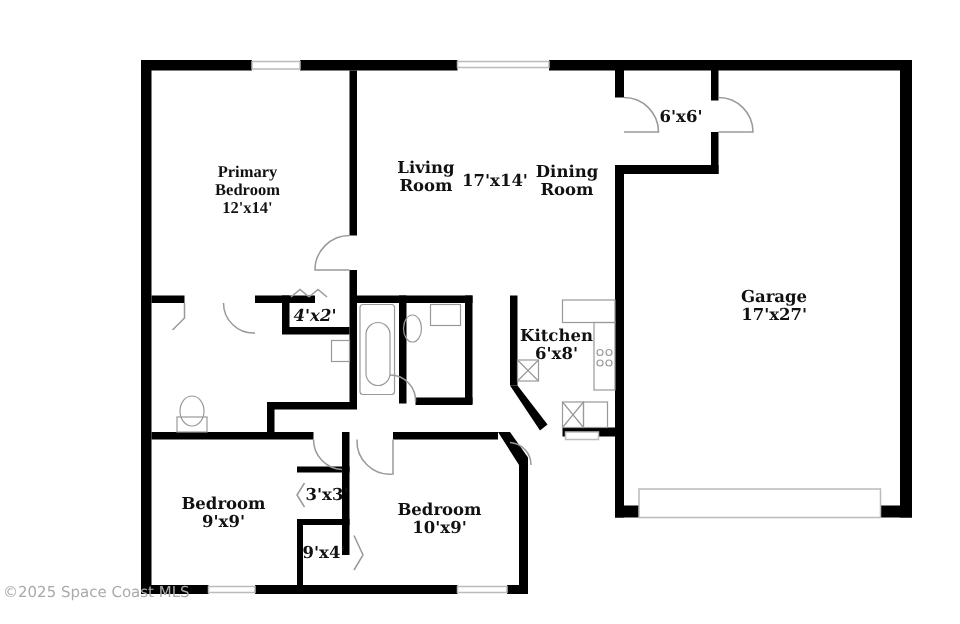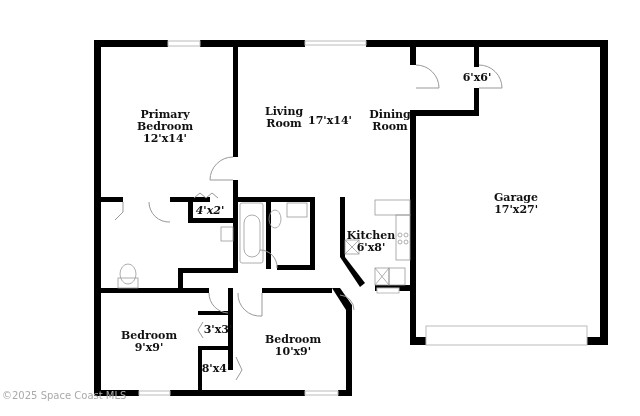--- a/index.html
+++ b/index.html
@@ -102,34 +102,34 @@
     <circle cx="400" cy="242" r="2"></circle>
       <circle cx="406" cy="242" r="2"></circle>
     <rect x="345" y="240" width="14" height="14"></rect>
     <path d="M345,240 L359,254 M359,240 L345,254"></path>
     <rect x="375" y="268" width="14" height="17"></rect>
     <path d="M375,268 L389,285 M389,268 L375,285"></path>
     <rect x="389" y="268" width="16" height="17"></rect>
   </g>
 </svg>
 
-<div class="lbl" style="left:165px;top:127px;white-space:pre;">Primary
+<div class="lbl" style="left:165px;top:127px;white-space:pre;font-family:Liberation Serif, serif;">Primary
 Bedroom
 12'x14'</div>
 <div class="lbl" style="left:284px;top:118px;white-space:pre;text-align:center;">Living
 Room</div>
 <div class="lbl" style="left:330px;top:121px;">17'x14'</div>
-<div class="lbl" style="left:390px;top:121px;white-space:pre;">Dining
+<div class="lbl" style="left:378px;top:121px;white-space:pre;">Dining
 Room</div>
-<div class="lbl" style="left:454px;top:78px;margin-left:23px;">6'x6'</div>
+<div class="lbl" style="left:454px;top:78px;">6'x6'</div>
 <div class="lbl" style="left:516px;top:204px;white-space:pre;text-align:right;">Garage
 17'x27'</div>
 <div class="lbl" style="left:210px;top:211px;font-style:italic;">4'x2'</div>
-<div class="lbl" style="left:371px;top:242px;white-space:pre;">Kitchen
+<div class="lbl" style="left:371px;top:230px;white-space:pre;">Kitchen
 6'x8'</div>
 <div class="lbl" style="left:149px;top:342px;white-space:pre;">Bedroom
 9'x9'</div>
 <div class="lbl" style="left:218px;top:330px;text-align:center;">3'x3'</div>
 <div class="lbl" style="left:293px;top:346px;white-space:pre;">Bedroom
 10'x9'</div>
-<div class="lbl" style="left:216px;top:369px;">8'x4'</div>
+<div class="lbl" style="left:216px;top:369px;">9'x4'</div>
 
 <div class="copy">©2025 Space Coast MLS</div>
 
 </body></html>

